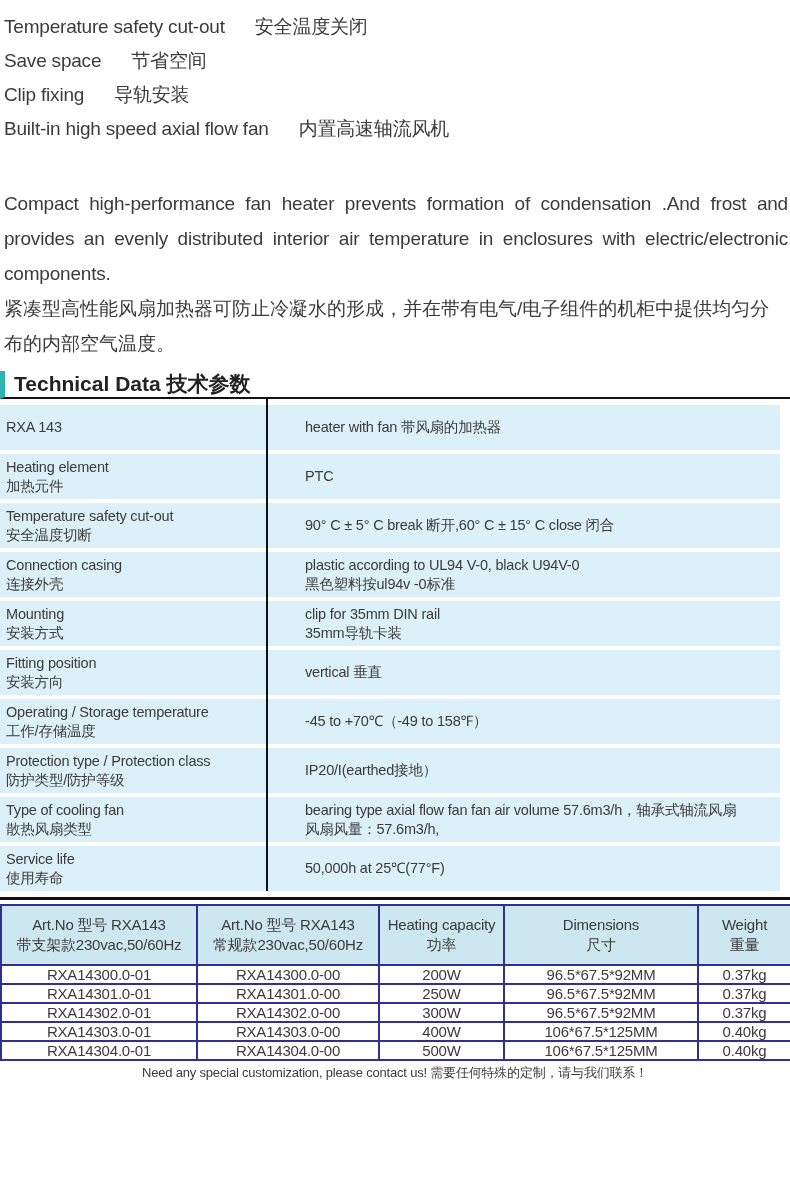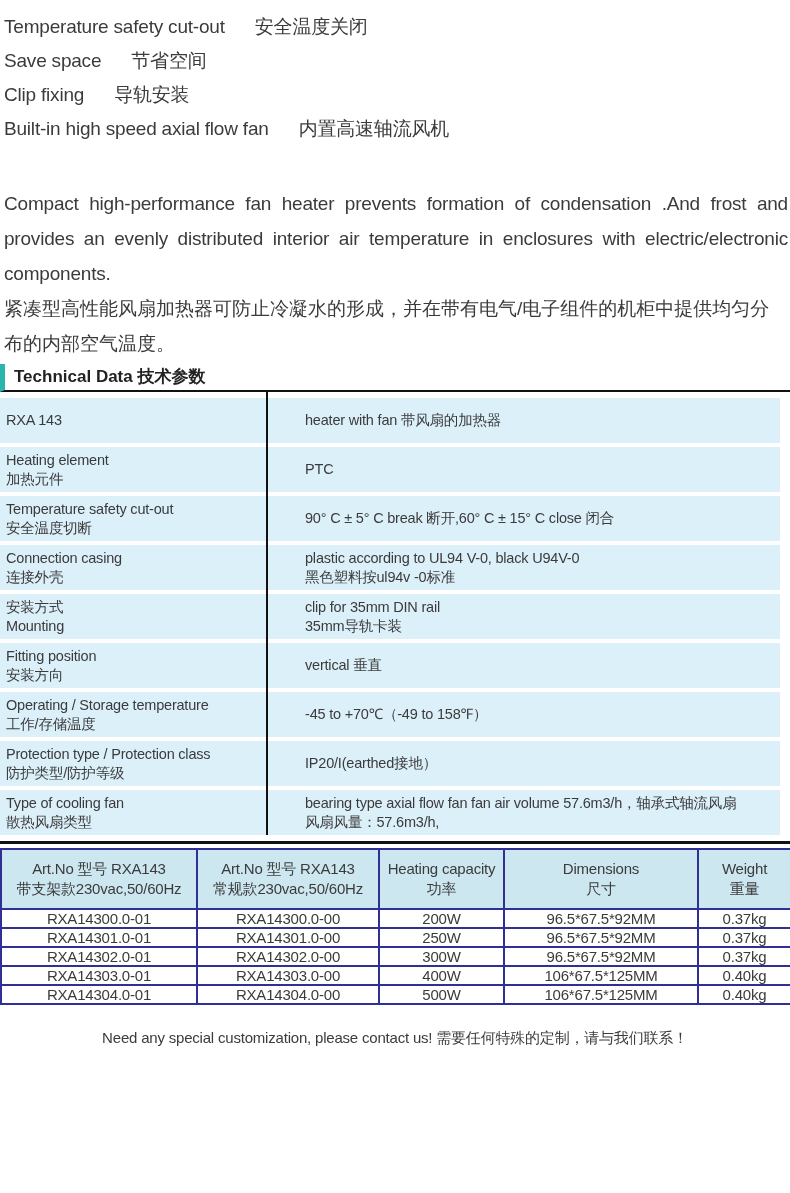--- a/index.html
+++ b/index.html
@@ -16,23 +16,23 @@
     width:790px;height:1193px;background:#ffffff;color:var(--text);
     font-family:"Liberation Sans",sans-serif;overflow:hidden;
   }
   .features{padding:10px 0 0 4px;}
   .feature-line{font-size:19px;line-height:34px;white-space:nowrap;letter-spacing:-0.2px;}
   .feature-zh{margin-left:30px;margin-top:31px;}
   .description{margin-top:40px;padding:0 2px 0 4px;}
   .desc-en{font-size:19px;line-height:35px;text-align:justify;letter-spacing:-0.2px;}
   .desc-zh{font-size:19px;line-height:35px;letter-spacing:0;}
   .section-heading{
-    margin-top:3px;border-left:5px solid var(--accent-teal);
+    margin-top:10px;border-left:5px solid var(--accent-teal);
     border-bottom:2px solid var(--ink);
-    font-size:17px;font-weight:bold;color:#222;
+    font-size:21px;font-weight:bold;color:#222;
     padding:3px 0 3px 9px;line-height:20px;
   }
   .tech-table{position:relative;padding-top:6px;}
   .tech-divider{position:absolute;top:0;bottom:0;left:266px;width:2px;background:var(--ink);z-index:2;}
   .tech-row{display:flex;margin-bottom:4px;}
   .tech-row:last-child{margin-bottom:0;}
   .tech-label{
     width:295px;min-height:45px;background:var(--row-blue);
     padding:4px 6px 4px 6px;display:flex;flex-direction:column;justify-content:center;
   }
@@ -44,21 +44,21 @@
   .black-rule{height:3px;background:var(--ink);margin-top:6px;}
   table.product{
     border-collapse:collapse;width:790px;margin-top:4px;table-layout:fixed;
   }
   table.product th,table.product td{
     border:2px solid var(--navy);text-align:center;color:var(--text);font-weight:normal;
   }
   table.product th{background:var(--header-blue);padding:9px 2px;}
   .h-line{font-size:15px;line-height:20px;letter-spacing:-0.2px;}
   table.product td{font-size:15px;height:15px;padding:0 2px;letter-spacing:-0.2px;}
-  .footer{ text-align:center;font-size:15px;margin-top:24px;letter-spacing:-0.2px;}
+  .footer{ text-align:center;font-size:13px;margin-top:3px;letter-spacing:-0.2px;}
 </style>
 </head>
 <body>
 
 <div class="features">
     <div class="feature-line"><span>Temperature safety cut-out</span><span class="feature-zh">安全温度关闭</span></div>
     <div class="feature-line"><span>Save space</span><span class="feature-zh">节省空间</span></div>
     <div class="feature-line"><span>Clip fixing</span><span class="feature-zh">导轨安装</span></div>
     <div class="feature-line"><span>Built-in high speed axial flow fan</span><span class="feature-zh">内置高速轴流风机</span></div>
   </div>
@@ -103,22 +103,22 @@
         <div class="tech-line">Connection casing</div>
         <div class="tech-line">连接外壳</div>
       </div>
       <div class="tech-value">
         <div class="tech-line">plastic according to UL94 V-0,  black U94V-0</div>
         <div class="tech-line">黑色塑料按ul94v -0标准</div>
       </div>
     </div>
     <div class="tech-row">
       <div class="tech-label">
+        <div class="tech-line">Mounting</div>
         <div class="tech-line">安装方式</div>
-        <div class="tech-line">Mounting</div>
       </div>
       <div class="tech-value">
         <div class="tech-line">clip for 35mm DIN rail</div>
         <div class="tech-line">35mm导轨卡装</div>
       </div>
     </div>
     <div class="tech-row">
       <div class="tech-label">
         <div class="tech-line">Fitting position</div>
         <div class="tech-line">安装方向</div>
@@ -146,20 +146,29 @@
       </div>
     </div>
     <div class="tech-row">
       <div class="tech-label">
         <div class="tech-line">Type of cooling fan</div>
         <div class="tech-line">散热风扇类型</div>
       </div>
       <div class="tech-value">
         <div class="tech-line">bearing type axial flow fan fan air volume  57.6m3/h，轴承式轴流风扇</div>
         <div class="tech-line">风扇风量：57.6m3/h,</div>
+      </div>
+    </div>
+    <div class="tech-row">
+      <div class="tech-label">
+        <div class="tech-line">Service life</div>
+        <div class="tech-line">使用寿命</div>
+      </div>
+      <div class="tech-value">
+        <div class="tech-line">50,000h at 25℃(77°F)</div>
       </div>
     </div>
   </div>
 
 <div class="black-rule"></div>
 
 <table class="product">
   <colgroup>
       <col style="width: 196px;">
       <col style="width: 182px;">

